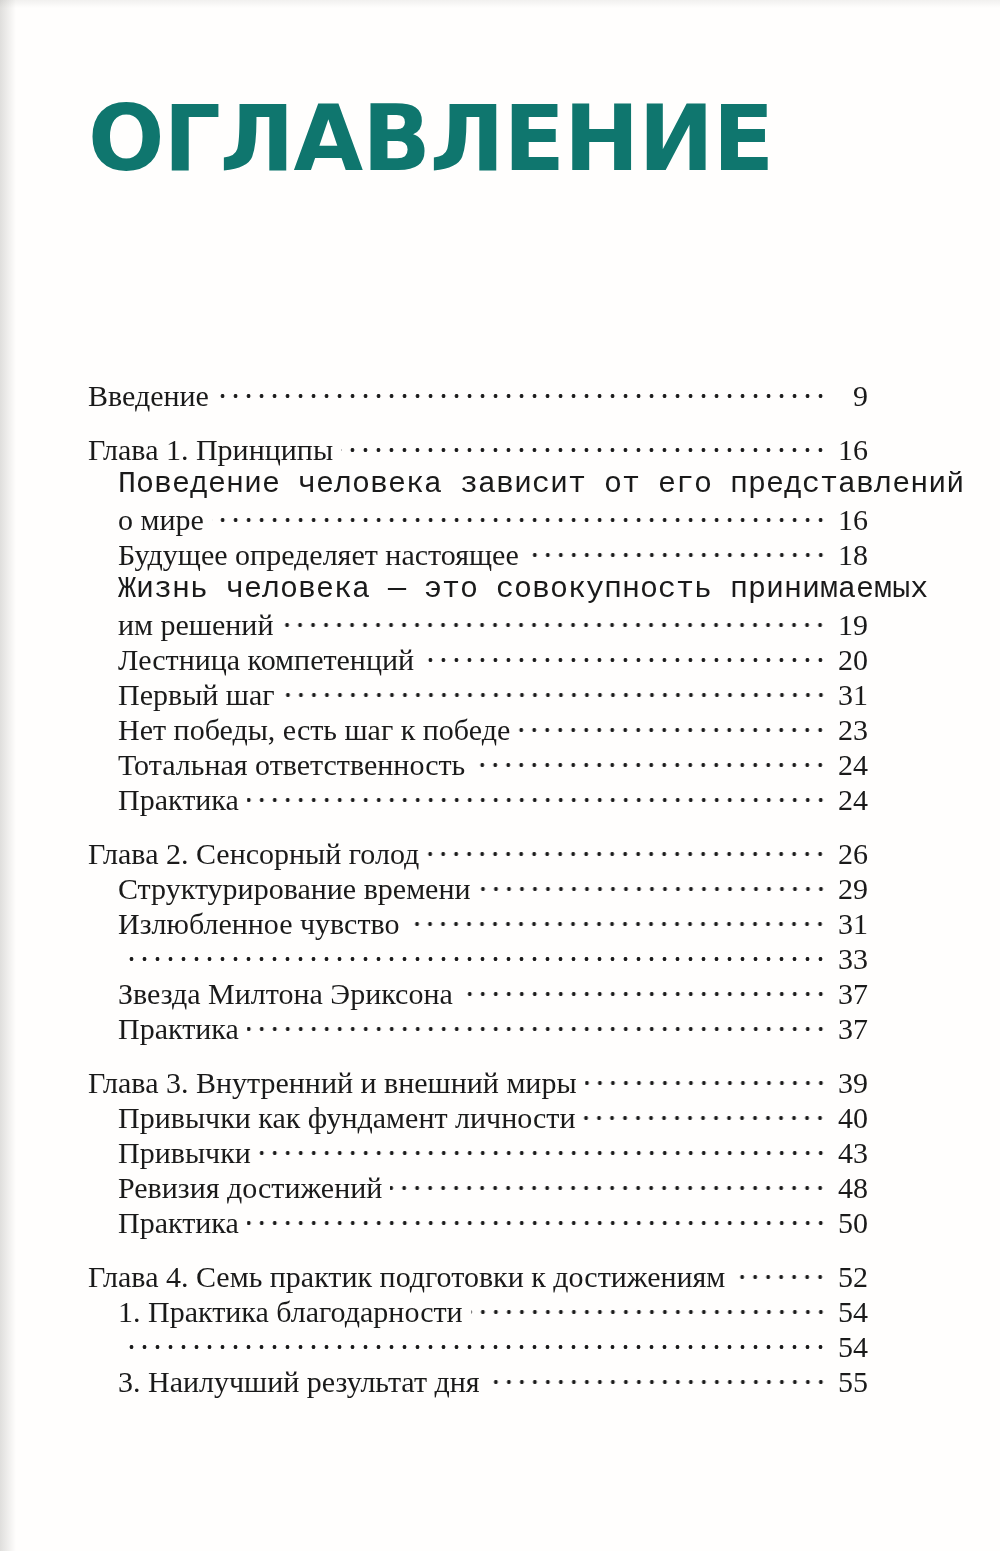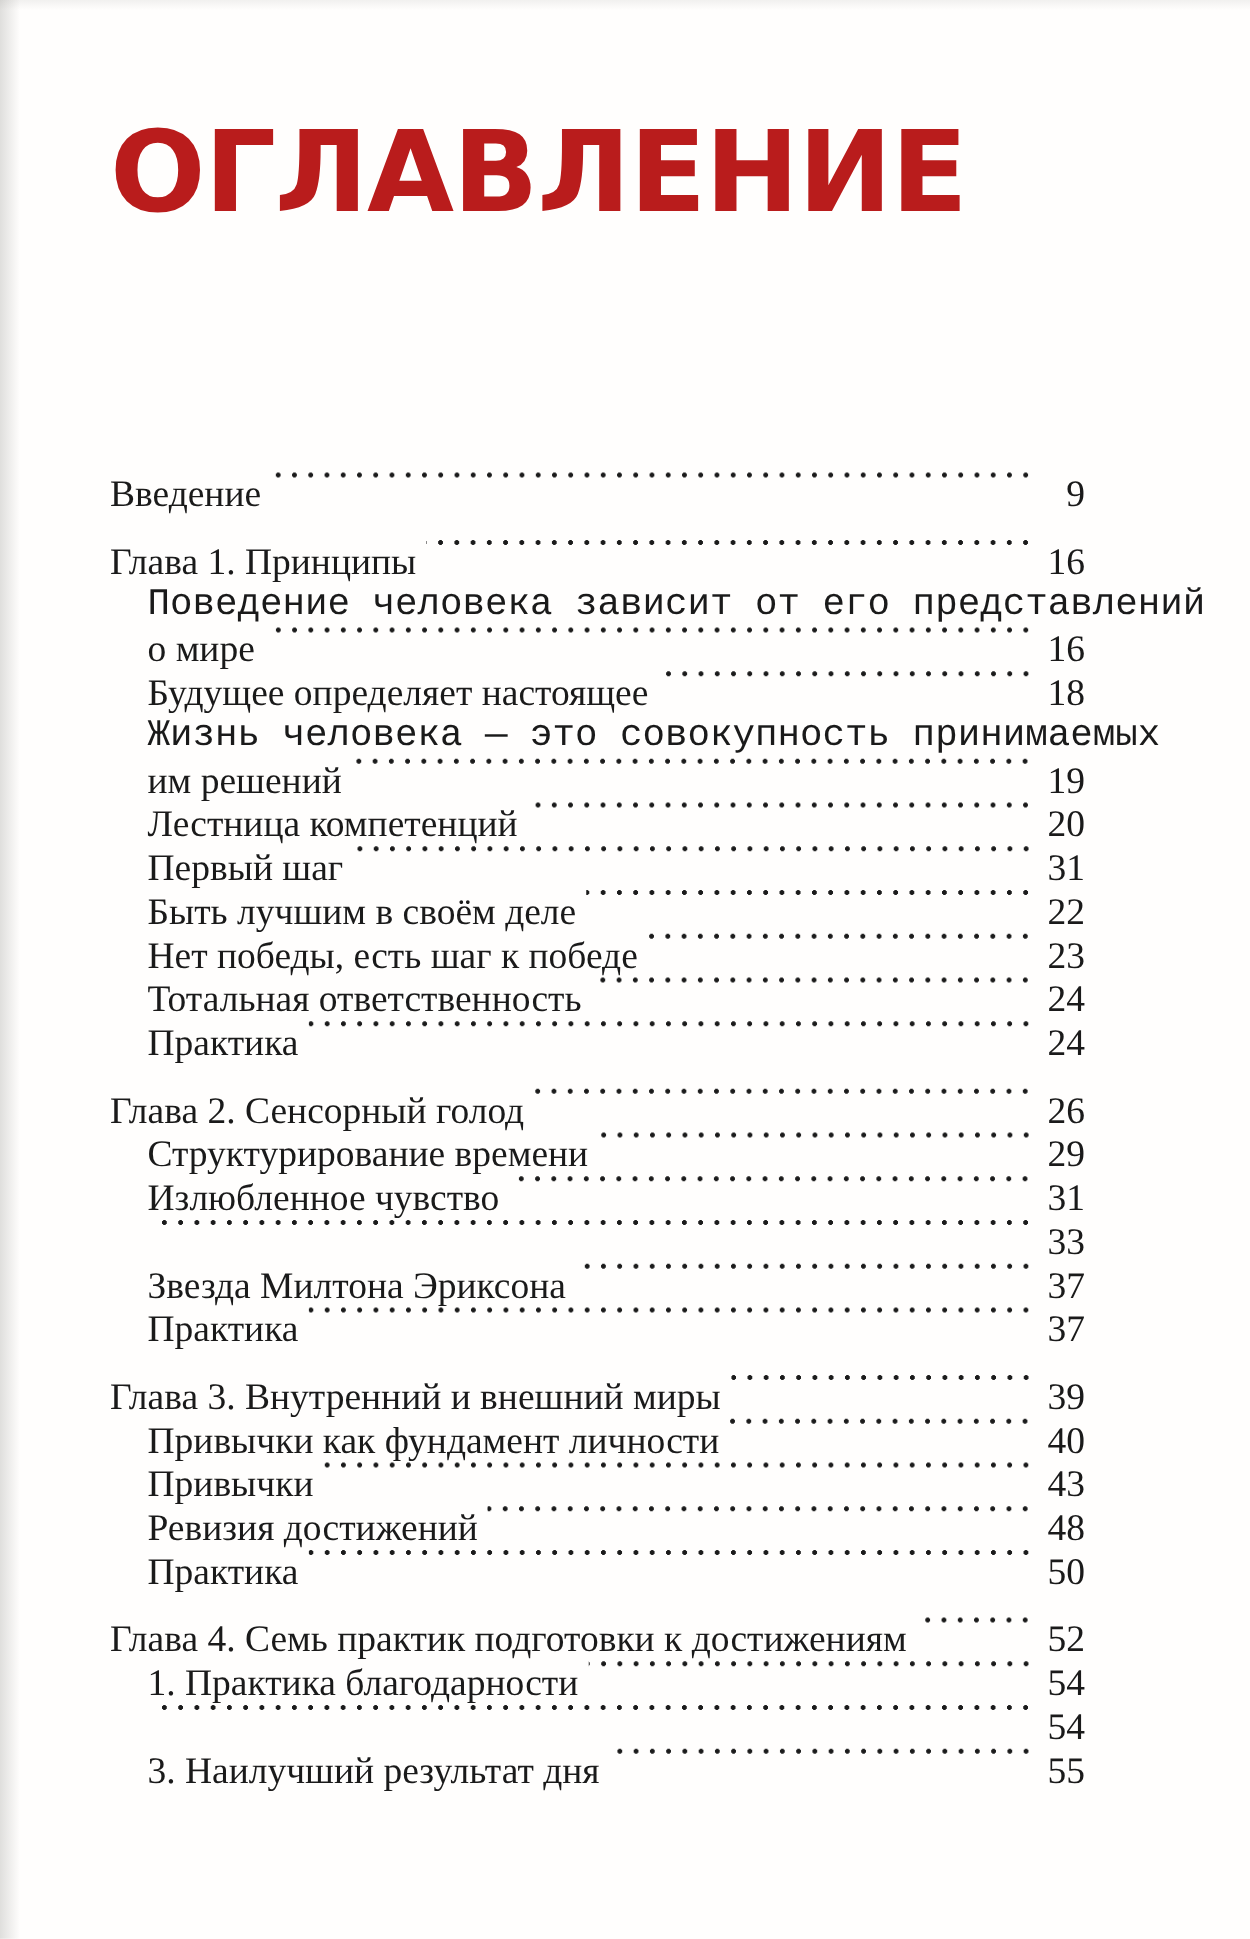--- a/index.html
+++ b/index.html
@@ -41,36 +41,36 @@
     top: 0;
     width: 780px;
   }
   .doc-title {
     margin-top: 92px;
     font-family: "DejaVu Sans", sans-serif;
     font-weight: bold;
     font-size: 90px;
     line-height: 94px;
     letter-spacing: -1px;
-    color: #b91c1c;
+    color: #0f766e;
     white-space: nowrap;
   }
   .toc {
     margin-top: 192px;
   }
   .entry {
     font-size: 30px;
     line-height: 35px;
   }
   .entry.gap { margin-top: 19px; }
   .entry.level1 { padding-left: 30px; }
   .entry-line { white-space: nowrap; font-family: Liberation Mono, monospace; }
   .entry-row {
     display: flex;
-    align-items: flex-start;
+    align-items: center;
   }
   .txt { white-space: nowrap; }
   .leader {
     flex: 1 1 auto;
     height: 4px;
     min-width: 14px;
     margin: 0 2px 0 8px;
     background-image: radial-gradient(circle, #1b1b1b 1.7px, rgba(0,0,0,0) 2.2px);
     background-size: 13px 4px;
     background-repeat: repeat-x;
@@ -150,28 +150,20 @@
     <div></div>
     <div class="entry-row">
       <span class="txt">Первый шаг</span>
       <span class="leader"></span>
       <span class="page-num">31</span>
     </div>
   </div>
         <div class="entry level1">
     <div></div>
     <div class="entry-row">
-      <span class="txt">Быть лучшим в своём деле</span>
-      <span class="leader"></span>
-      <span class="page-num">22</span>
-    </div>
-  </div>
-        <div class="entry level1">
-    <div></div>
-    <div class="entry-row">
       <span class="txt">Нет победы, есть шаг к победе</span>
       <span class="leader"></span>
       <span class="page-num">23</span>
     </div>
   </div>
         <div class="entry level1">
     <div></div>
     <div class="entry-row">
       <span class="txt">Тотальная ответственность</span>
       <span class="leader"></span>

